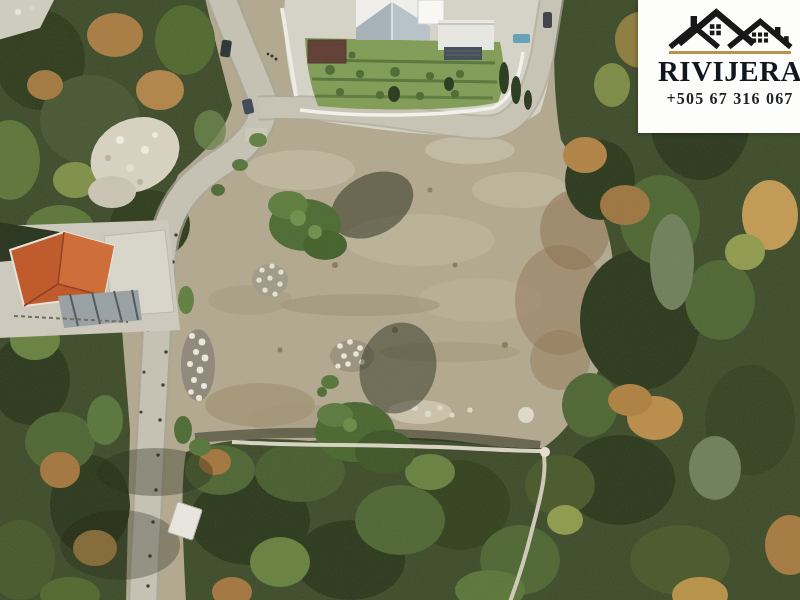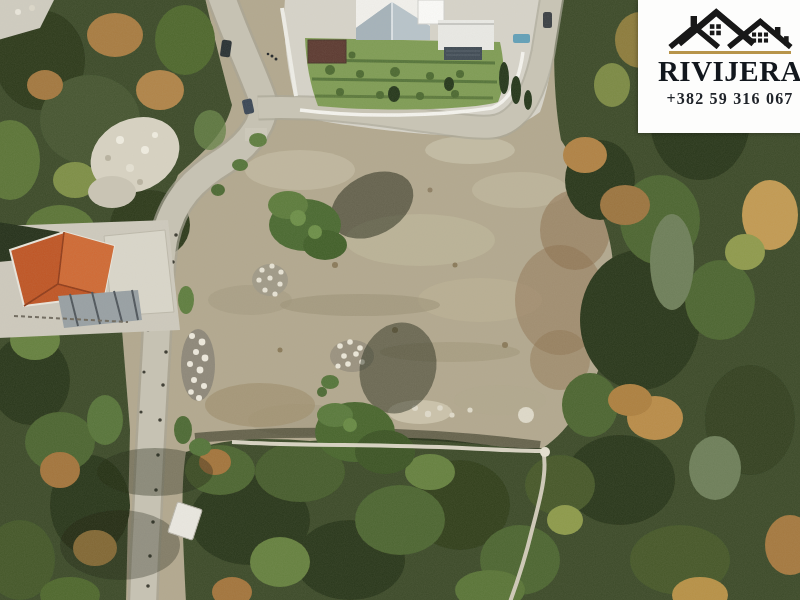--- a/index.html
+++ b/index.html
@@ -371,16 +371,16 @@
           <rect x="95.5" y="30" width="4.5" height="4.5"></rect>
           <rect x="102" y="30" width="4.5" height="4.5"></rect>
       <rect x="89" y="36.5" width="4.5" height="4.5"></rect>
           <rect x="95.5" y="36.5" width="4.5" height="4.5"></rect>
           <rect x="102" y="36.5" width="4.5" height="4.5"></rect>
       <rect x="124" y="34" width="5" height="10"></rect>
     </g>
   </svg>
   <div class="gold-line" style="background:#b7944a;"></div>
   <div class="brand">RIVIJERA</div>
-  <div class="phone">+382 59 316 067</div>
+  <div class="phone">+505 67 316 067</div>
 </div>
 
 </div>
 
 </body></html>

